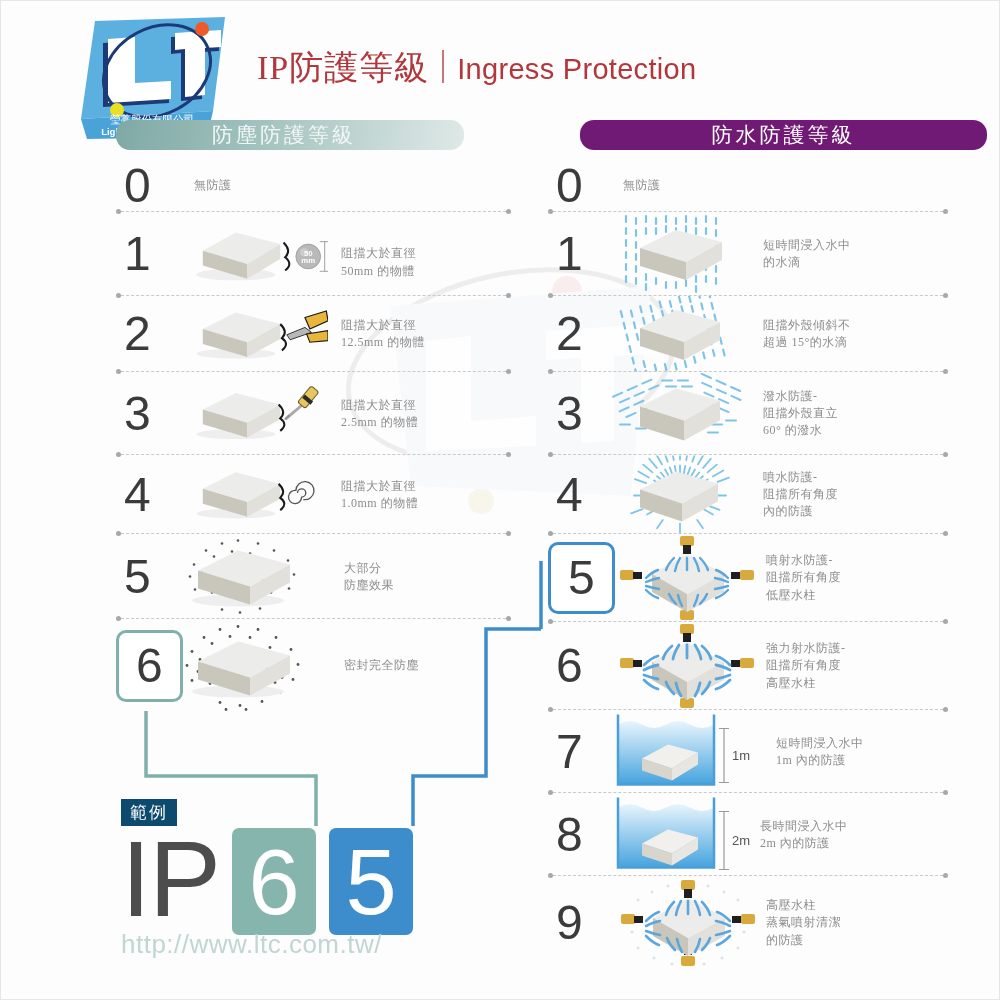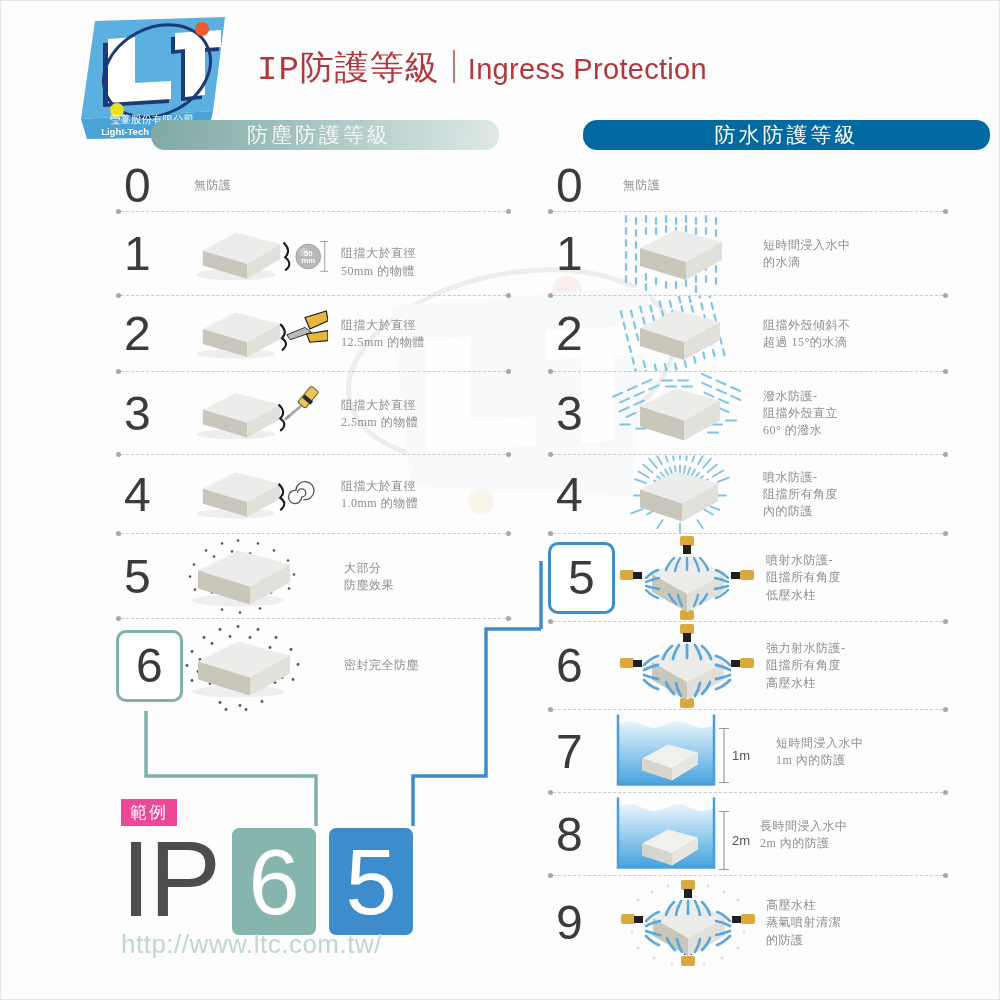--- a/index.html
+++ b/index.html
@@ -29,47 +29,46 @@
     position: absolute; left: 72px; top: 14px;
     width: 158px; height: 124px;
   }
   .title {
     position: absolute; left: 256px; top: 44px;
     display: flex; align-items: baseline; gap: 13px;
     white-space: nowrap;
   }
   .title .zh {
     font-size: 34px; color: #b2373c; letter-spacing: 1px;
-    font-family: Liberation Mono, monospace;
+    font-family: Liberation Serif, serif;
   }
   .title .bar {
     display: inline-block; width: 2px; height: 33px;
     background: #c4787a; transform: translateY(4px);
   }
   .title .en {
     font-size: 29px; color: #b2373c; letter-spacing: .3px;
   }
 
   
   .hdr {
     position: absolute; height: 30px; border-radius: 14px;
     display: flex; align-items: center; justify-content: center;
     color: #ffffff; font-size: 21px; letter-spacing: 3px;
     font-family: "DejaVu Sans", sans-serif;
-    margin-left: 35px;
   }
   .hdr-dust {
     left: 115px; top: 119px; width: 348px;
     background: linear-gradient(100deg, #7fa9a5 0%, #9fc0bc 38%, #dfe9e7 100%);
     justify-content: flex-start; padding-left: 96px;
     color: #f2f7f6;
   }
   .hdr-water {
-    left: 547px; top: 119px; width: 407px;
-    background: #0369a1;
+    left: 579px; top: 119px; width: 407px;
+    background: #701a75;
   }
 
   
   .col { position: absolute; top: 158px; }
   .col-dust  { left: 115px; width: 395px; }
   .col-water { left: 547px; width: 400px; }
 
   .row { position: relative; }
   .divider {
     position: absolute; left: 0; right: 0; bottom: 0; height: 1px;
@@ -111,21 +110,21 @@
 
   
   svg.connectors {
     position: absolute; left: 0; top: 0; width: 1000px; height: 1000px;
     pointer-events: none;
   }
 
   
   .example { position: absolute; left: 120px; top: 798px; }
   .ex-tag {
-    display: inline-block; background: #ec4899; color: #ffffff;
+    display: inline-block; background: #0c4a6e; color: #ffffff;
     font-size: 17px; padding: 2px 9px; letter-spacing: 2px;
     font-family: "DejaVu Sans", sans-serif;
   }
   .ip-row { display: flex; align-items: flex-start; margin-top: 2px; gap: 7px; }
   .ip-letters {
     font-size: 108px; line-height: .95; color: #4d4d4d;
     font-family: "Liberation Sans", sans-serif; letter-spacing: -2px;
   }
   .ip-digit {
     width: 84px; height: 107px; border-radius: 7px;

